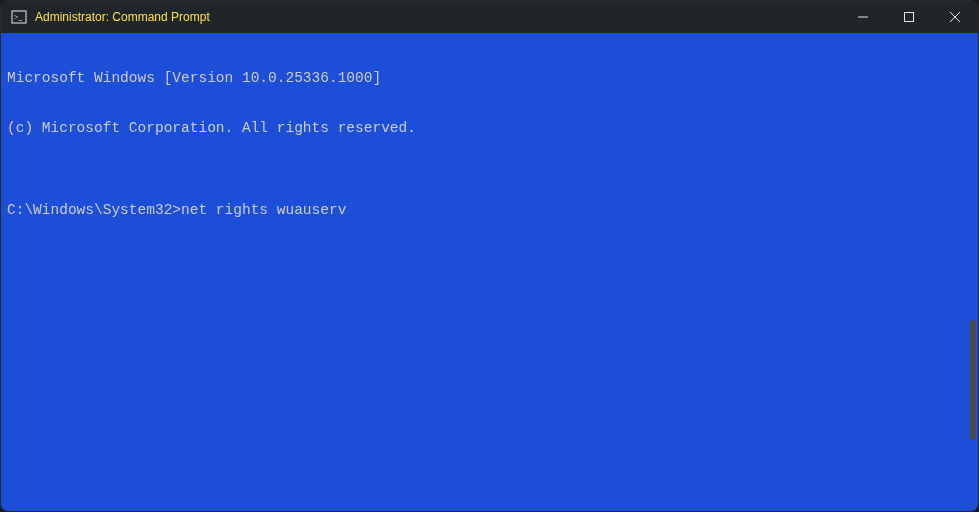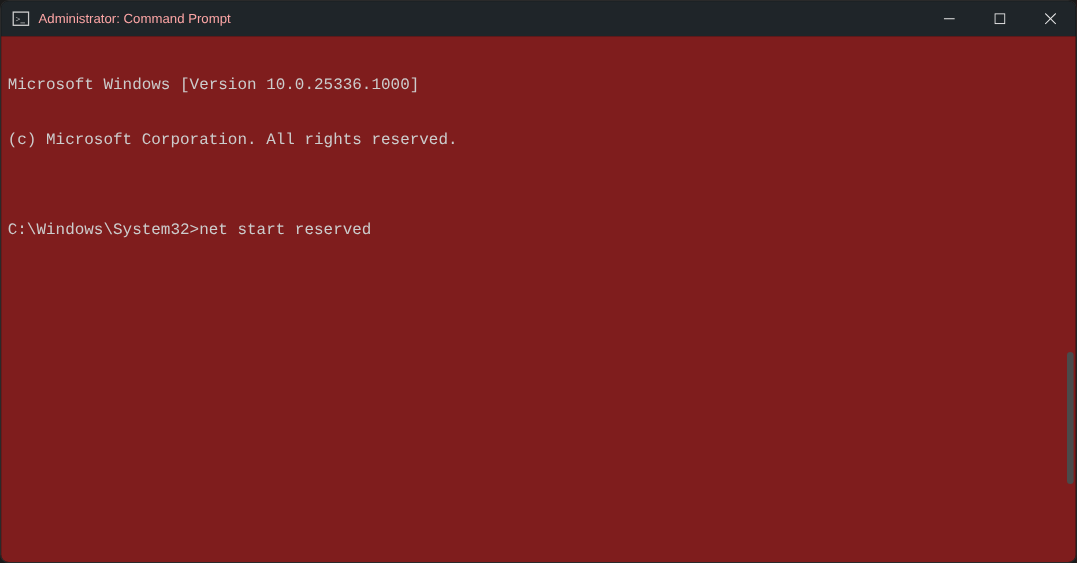--- a/index.html
+++ b/index.html
@@ -38,21 +38,21 @@
       margin-right: 8px;
       display: flex;
       align-items: center;
       justify-content: center;
     }
     .title-icon svg {
       width: 16px;
       height: 16px;
     }
     .title-text {
-      color: #fca5a5;
+      color: #fde047;
       font-size: 12px;
       font-weight: 400;
       flex: 1;
     }
     .window-controls {
       display: flex;
       height: 100%;
     }
     .win-btn {
       width: 46px;
@@ -62,21 +62,21 @@
       justify-content: center;
       color: #e8e8e8;
       cursor: pointer;
     }
     .win-btn svg {
       width: 10px;
       height: 10px;
     }
     .terminal {
       flex: 1;
-      background: #7f1d1d;
+      background: #1d4ed8;
       padding: 4px 6px;
       font-family: Consolas, "Courier New", monospace;
       font-size: 14.5px;
       line-height: 1.14;
       color: #cccccc;
       white-space: pre;
       position: relative;
     }
     .line {
       display: block;
@@ -123,16 +123,16 @@
           <line x1="0" y1="0" x2="10" y2="10" stroke="#e8e8e8" stroke-width="1"></line>
           <line x1="10" y1="0" x2="0" y2="10" stroke="#e8e8e8" stroke-width="1"></line>
         </svg>
       </div>
     </div>
   </div>
   <div class="terminal">
     <span class="line">Microsoft Windows [Version 10.0.25336.1000]</span>
     <span class="line">(c) Microsoft Corporation. All rights reserved.</span>
     <span class="line"></span>
-    <span class="prompt-line"><span>C:\Windows\System32&gt;</span><span>net start reserved</span></span>
+    <span class="prompt-line"><span>C:\Windows\System32&gt;</span><span>net rights wuauserv</span></span>
     <div class="scrollbar"></div>
   </div>
 </div>
 
 </body></html>

